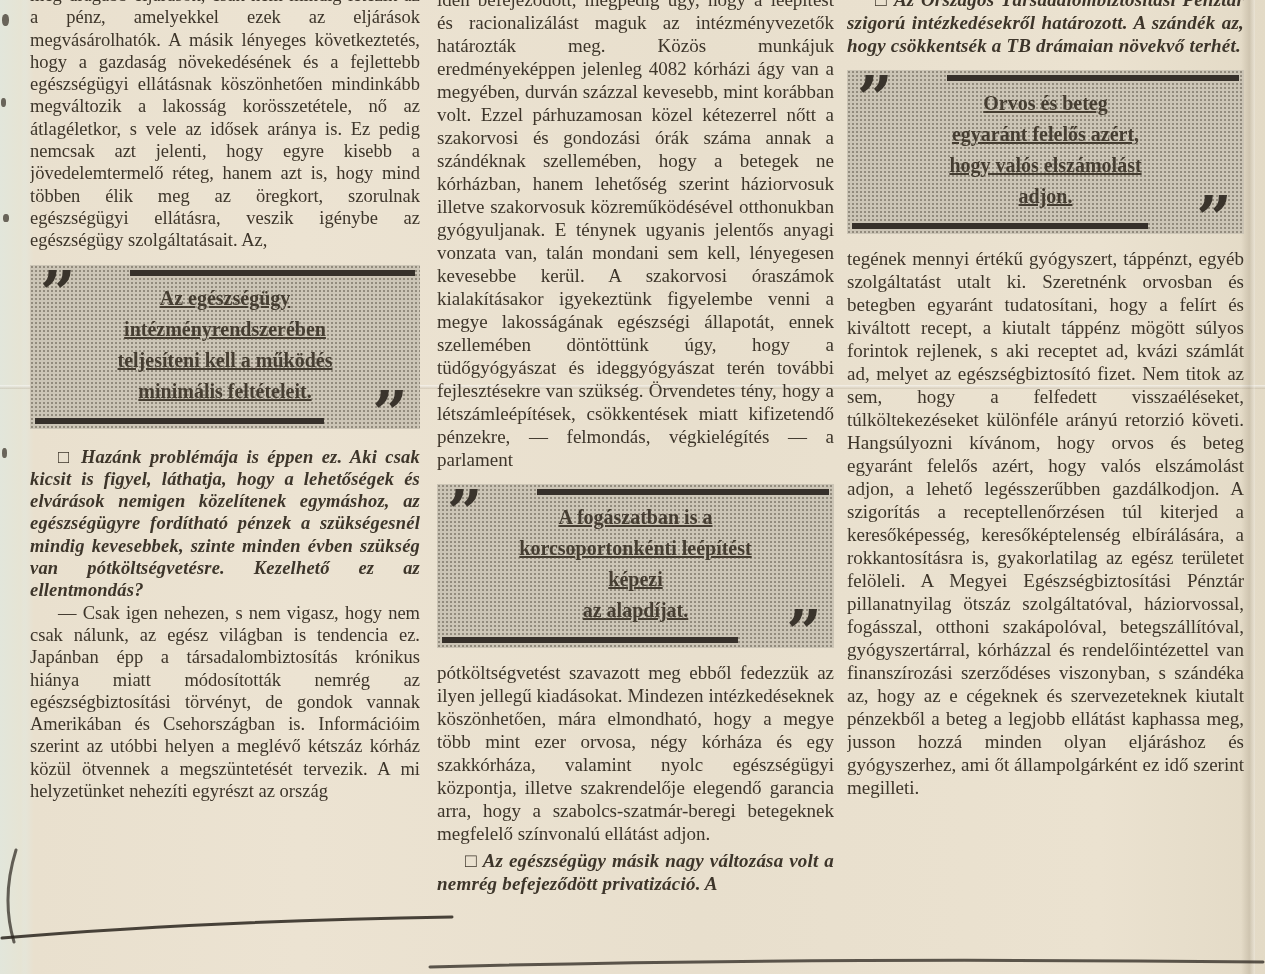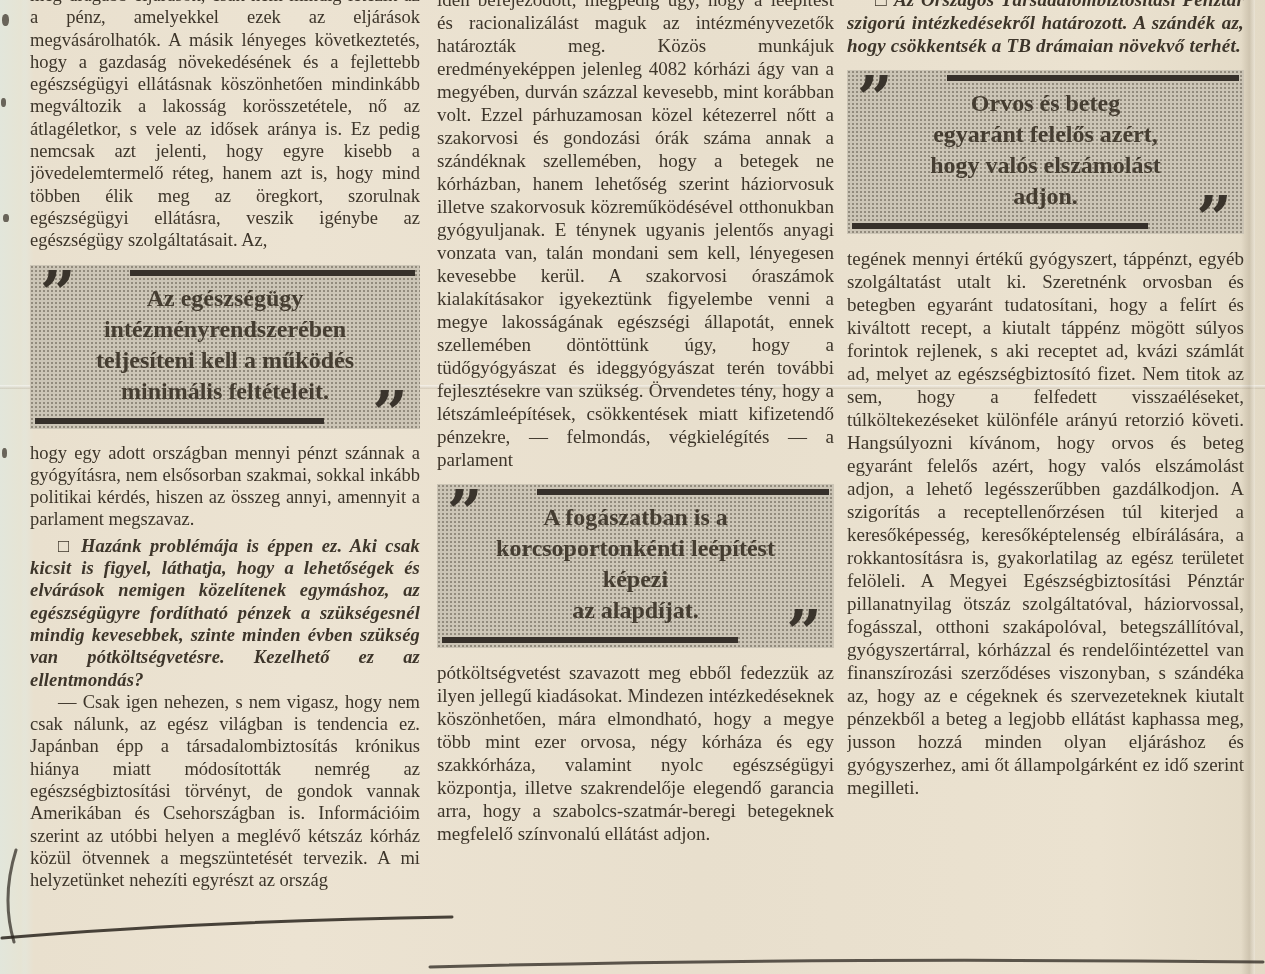--- a/index.html
+++ b/index.html
@@ -22,22 +22,22 @@
     position:relative;margin:13px 0;padding:16px 14px 22px;
     background-color:#ccc5b6;
     background-image:radial-gradient(#928b7d 1px,rgba(0,0,0,0) 1.4px);
     background-size:4px 4px;
     text-align:center;
   }
   .pullquote::before{content:"";position:absolute;top:5px;left:100px;right:5px;height:6px;background:#36302a;}
   .pullquote::after{content:"";position:absolute;bottom:5px;left:5px;right:96px;height:6px;background:#36302a;}
   .pq-text{
     position:relative;z-index:1;margin:2px 18px 0;
-    font-weight:700;font-size:24px;line-height:31px;color:#453d31;
-    white-space:pre-line;font-style:normal;
+    font-weight:700;font-size:20px;line-height:31px;color:#453d31;
+    white-space:pre-line;font-style:normal;text-decoration:underline;
   }
   .qmark{
     position:absolute;z-index:2;font-family:"DejaVu Serif",serif;
     font-weight:700;font-size:62px;line-height:1;color:#3a342c;
   }
   .qmark.open{top:-2px;left:10px;}
   .qmark.close{bottom:-16px;right:12px;}
   .edge-strip{position:absolute;left:0;top:0;bottom:0;width:26px;
     background:linear-gradient(90deg,#e2e6db,#e6e4d4 80%,rgba(230,228,212,0));}
   .speck{position:absolute;background:#4a443a;border-radius:45%;opacity:.8;}
@@ -63,38 +63,38 @@
   <div class="col col1">
     <p class="clip-top" style="margin-top:-16px;">még drágább eljárások, csak nem mindig létezik az a pénz, amelyekkel ezek az eljárások megvásárolhatók. A másik lényeges következtetés, hogy a gazdaság növekedésének és a fejlettebb egészségügyi ellátásnak köszönhetően mindinkább megváltozik a lakosság korösszetétele, nő az átlagéletkor, s vele az idősek aránya is. Ez pedig nemcsak azt jelenti, hogy egyre kisebb a jövedelemtermelő réteg, hanem azt is, hogy mind többen élik meg az öregkort, szorulnak egészségügyi ellátásra, veszik igénybe az egészségügy szolgáltatásait. Az,</p>
     <div class="pullquote">
       <span class="qmark open">”</span>
       <div class="pq-text">Az egészségügy
 intézményrendszerében
 teljesíteni kell a működés
 minimális feltételeit.</div>
       <span class="qmark close">”</span>
     </div>
-    <p>hogy egy adott országban mennyi pénzt szánnak a gyógyításra, nem elsősorban szakmai, sokkal inkább politikai kérdés, hiszen az összeg annyi, amennyit a parlament megszavaz.</p>
     <div class="gap"></div>
     <p class="lead indent">□ Hazánk problémája is éppen ez. Aki csak kicsit is figyel, láthatja, hogy a lehetőségek és elvárások nemigen közelítenek egymáshoz, az egészségügyre fordítható pénzek a szükségesnél mindig kevesebbek, szinte minden évben szükség van pótköltségvetésre. Kezelhető ez az ellentmondás?</p>
     <p class="indent">— Csak igen nehezen, s nem vigasz, hogy nem csak nálunk, az egész világban is tendencia ez. Japánban épp a társadalombiztosítás krónikus hiánya miatt módosították nemrég az egészségbiztosítási törvényt, de gondok vannak Amerikában és Csehországban is. Információim szerint az utóbbi helyen a meglévő kétszáz kórház közül ötvennek a megszüntetését tervezik. A mi helyzetünket nehezíti egyrészt az ország</p>
   </div>
 
   <div class="col col2">
     <p class="clip-top">idén befejeződött, mégpedig úgy, hogy a leépítést és racionalizálást maguk az intézményvezetők határozták meg. Közös munkájuk eredményeképpen jelenleg 4082 kórházi ágy van a megyében, durván százzal kevesebb, mint korábban volt. Ezzel párhuzamosan közel kétezerrel nőtt a szakorvosi és gondozási órák száma annak a szándéknak szellemében, hogy a betegek ne kórházban, hanem lehetőség szerint háziorvosuk illetve szakorvosuk közreműködésével otthonukban gyógyuljanak. E ténynek ugyanis jelentős anyagi vonzata van, talán mondani sem kell, lényegesen kevesebbe kerül. A szakorvosi óraszámok kialakításakor igyekeztünk figyelembe venni a megye lakosságának egészségi állapotát, ennek szellemében döntöttünk úgy, hogy a tüdőgyógyászat és ideggyógyászat terén további fejlesztésekre van szükség. Örvendetes tény, hogy a létszámleépítések, csökkentések miatt kifizetendő pénzekre, — felmondás, végkielégítés — a parlament</p>
     <div class="pullquote">
       <span class="qmark open">”</span>
       <div class="pq-text">A fogászatban is a
 korcsoportonkénti leépítést
 képezi
 az alapdíjat.</div>
       <span class="qmark close">”</span>
     </div>
     <p>pótköltségvetést szavazott meg ebből fedezzük az ilyen jellegű kiadásokat. Mindezen intézkedéseknek köszönhetően, mára elmondható, hogy a megye több mint ezer orvosa, négy kórháza és egy szakkórháza, valamint nyolc egészségügyi központja, illetve szakrendelője elegendő garancia arra, hogy a szabolcs-szatmár-beregi betegeknek megfelelő színvonalú ellátást adjon.</p>
     <div class="gap"></div>
+    <p class="lead indent">□ Az egészségügy másik nagy változása volt a nemrég befejeződött privatizáció. A</p>
   </div>
 
   <div class="col col3">
     <p class="lead indent clip-top">□ Az Országos Társadalombiztosítási Pénztár szigorú intézkedésekről határozott. A szándék az, hogy csökkentsék a TB drámaian növekvő terhét.</p>
     <div class="pullquote">
       <span class="qmark open">”</span>
       <div class="pq-text">Orvos és beteg
 egyaránt felelős azért,
 hogy valós elszámolást
 adjon.</div>

